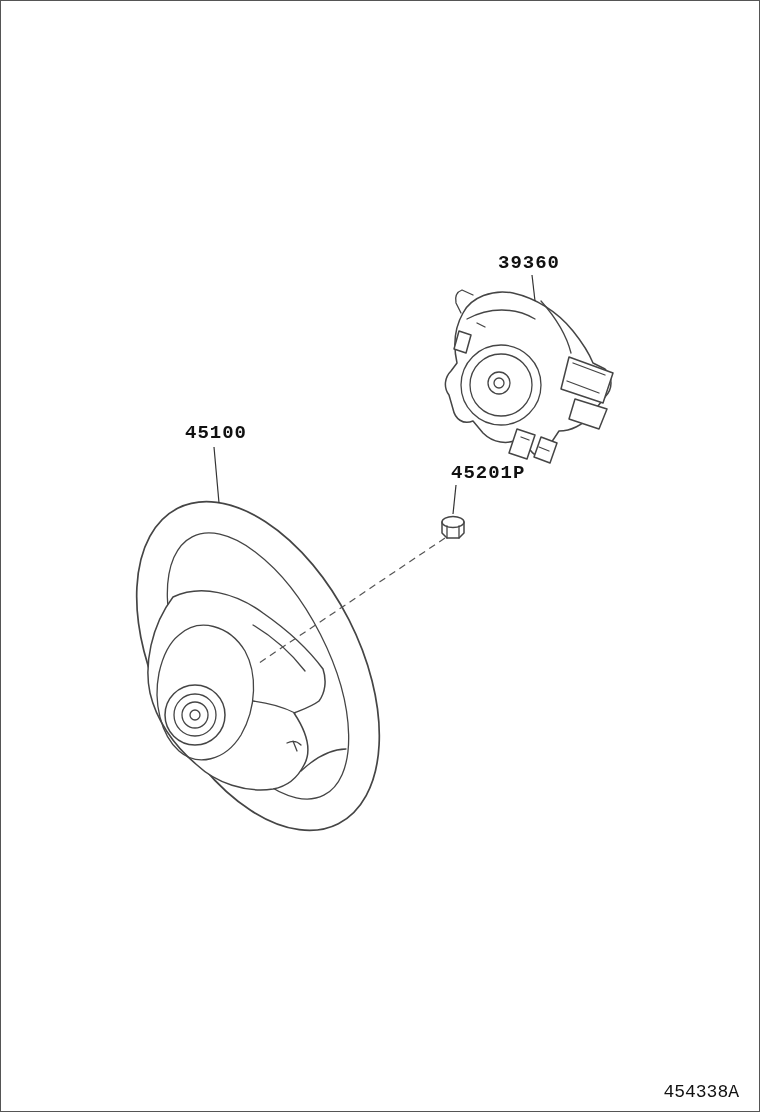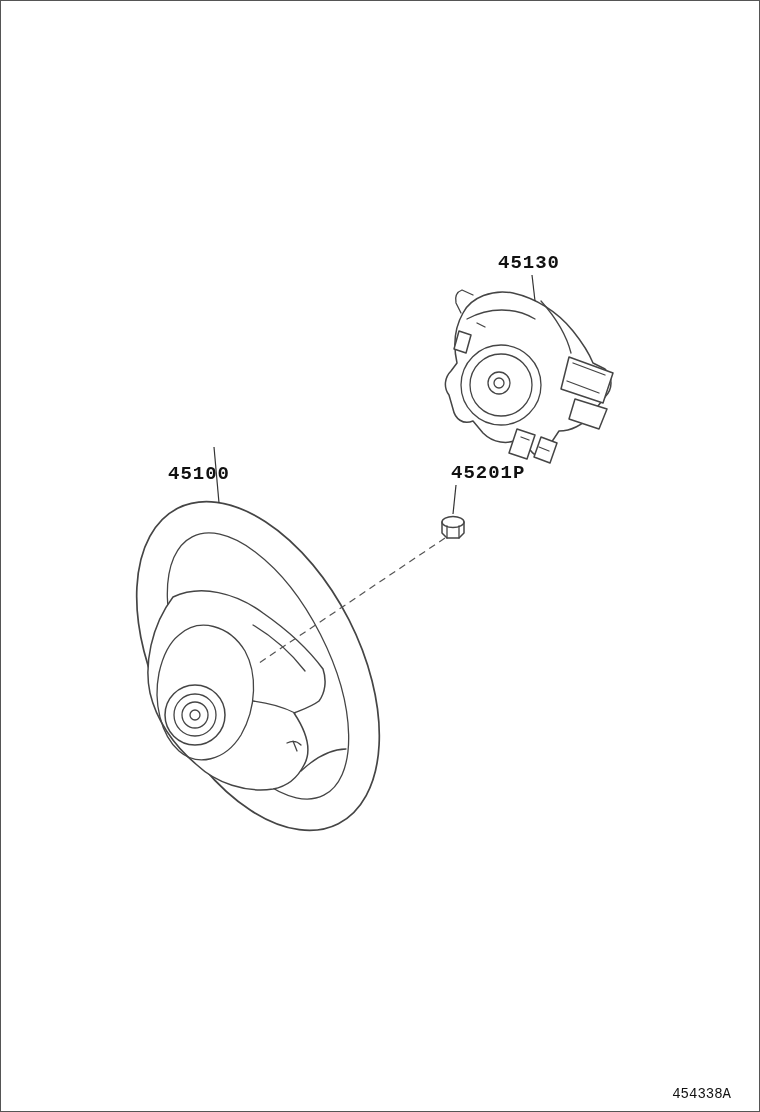--- a/index.html
+++ b/index.html
@@ -31,28 +31,28 @@
     font-size: 19px;
     letter-spacing: 1px;
     color: #111111;
     white-space: nowrap;
     cursor: pointer;
     background: transparent;
     border: none;
     padding: 0;
   }
   .label-45130 { left: 497px; top: 251px; }
-  .label-45100 { left: 167px; top: 421px; margin-top: 41px; }
+  .label-45100 { left: 184px; top: 421px; }
   .label-45201P { left: 450px; top: 461px; }
   .footer-code {
     position: absolute;
-    right: 28px;
+    right: 20px;
     bottom: 9px;
     font-family: "Liberation Mono", "DejaVu Sans Mono", monospace;
-    font-size: 14px;
+    font-size: 18px;
     font-weight: 400;
     color: #111111;
   }
   .stroke { fill: none; stroke: #454545; stroke-width: 1.3; stroke-linecap: round; stroke-linejoin: round; }
   .whitefill { fill: #ffffff; stroke: #454545; stroke-width: 1.5; stroke-linejoin: round; }
   .leader { fill: none; stroke: #333333; stroke-width: 1.2; }
   .dashed { fill: none; stroke: #555555; stroke-width: 1.2; stroke-dasharray: 7 5; }
 </style>
 </head>
 <body>
@@ -146,21 +146,21 @@
       <path class="stroke" d="M 446 525 L 446 537 M 458 525 L 458 537"></path>
     </g>
 
     <path class="leader" d="M 531 274 L 534 300"></path>
     <path class="leader" d="M 213 446 L 218 502"></path>
     <path class="leader" d="M 455 484 L 452 513"></path>
     <path class="dashed" d="M 444 537 L 258 662"></path>
 
   </svg>
 
-  <div class="part-label label-45130">45130</div>
+  <div class="part-label label-45130">39360</div>
 
   <div class="part-label label-45100">45100</div>
 
   <div class="part-label label-45201P">45201P</div>
 
   <div class="footer-code">454338A</div>
 
 </div>
 
 </body></html>

